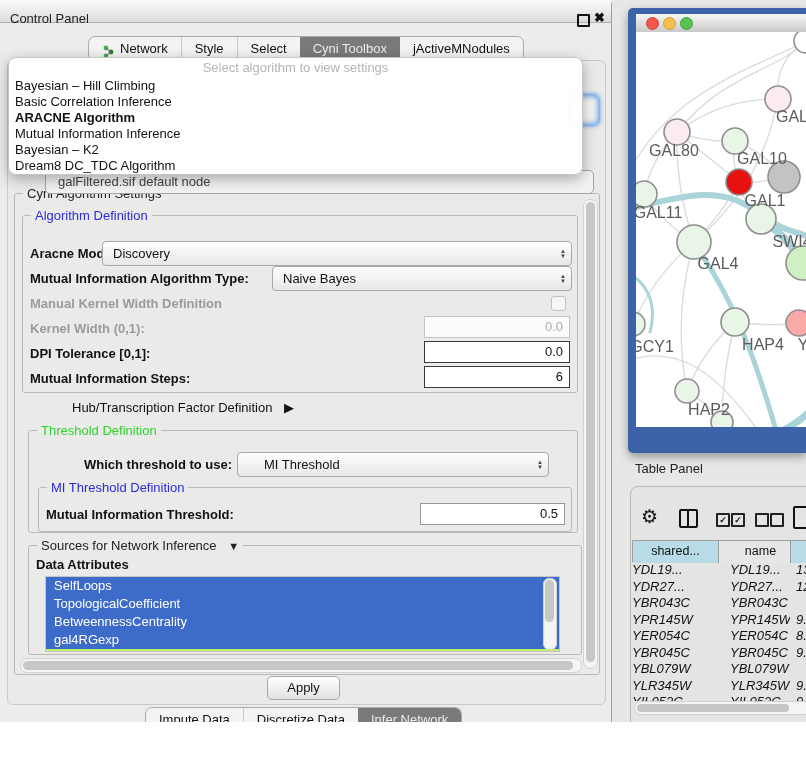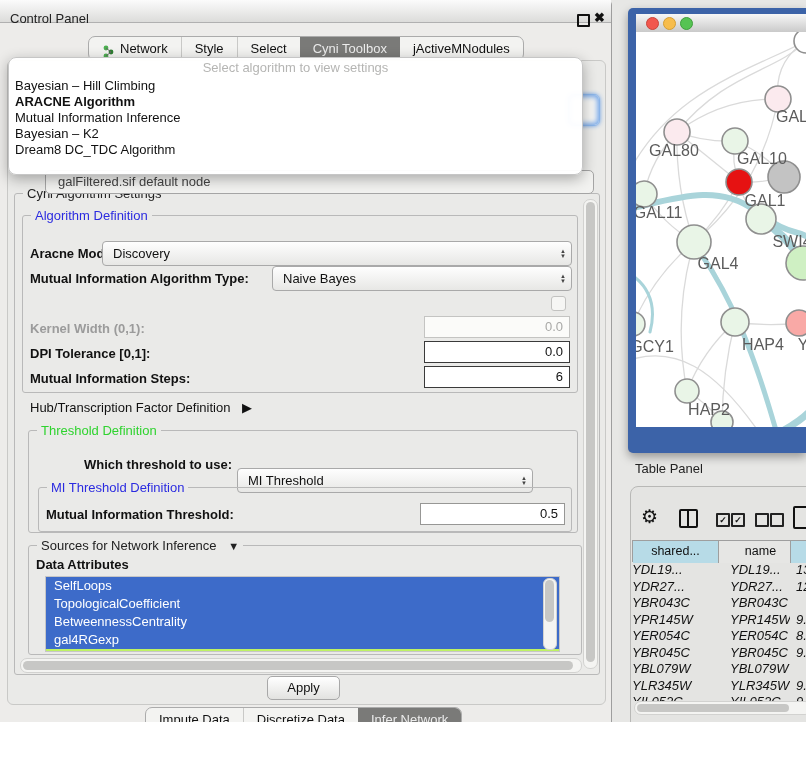--- a/index.html
+++ b/index.html
@@ -32,21 +32,21 @@
            border:1px solid #C9C9C7;border-radius:6px;}
 
   
   .group{position:absolute;border:1px solid #B9B9B9;border-radius:3px;}
   .legend{position:absolute;top:-8px;left:8px;background:#EAEAE8;padding:0 4px;font-size:13px;color:#222;white-space:nowrap;}
   .legend.blue{color:#2B2BE0;}
   .legend.green{color:#2FD32F;}
 
   .lbl{position:absolute;font-weight:bold;color:#111;white-space:nowrap;}
   .lbl.dis{color:#9B9B9B;}
-  .lbl.plain{font-weight:normal;}
+  .lbl.plain{font-weight:normal;margin-left:42px;}
 
   .combo{position:absolute;height:23px;border:1px solid #A9A9A9;border-radius:4px;
          background:linear-gradient(#FEFEFE,#E7E7E5);display:flex;align-items:center;}
   .combo-val{flex:1;padding:0 10px;color:#111;}
   .combo-arrows{width:16px;display:flex;flex-direction:column;align-items:center;justify-content:center;color:#444;}
   .combo-arrows span{font-size:6px;line-height:5px;}
 
   .field{position:absolute;height:20px;line-height:20px;background:#fff;border:1px solid #3a3a3a;
          text-align:right;padding:0 6px;color:#111;}
   .field.dis{border:1px solid #C4C4C2;background:#FBFBF9;color:#A9A9A7;}
@@ -174,38 +174,39 @@
       </span>
   </div>
   <div class="abs lbl" style="left:30px;top:271px;">Mutual Information Algorithm Type:</div>
   <div class="abs combo" style="left:272px;top:266px;width:298px;">
     <span class="combo-val">Naive Bayes</span>
     <span class="combo-arrows">
         <span>▲</span>
         <span>▼</span>
       </span>
   </div>
+  <div class="abs lbl dis" style="left:30px;top:296px;">Manual Kernel Width Definition</div>
   <div class="abs checkbox" style="left:551px;top:296px;"></div>
   <div class="abs lbl dis" style="left:30px;top:321px;">Kernel Width (0,1):</div>
   <div class="abs field dis" style="left:424px;top:316px;width:132px;">0.0</div>
   <div class="abs lbl" style="left:30px;top:346px;">DPI Tolerance [0,1]:</div>
   <div class="abs field" style="left:424px;top:341px;width:132px;">0.0</div>
   <div class="abs lbl" style="left:30px;top:371px;">Mutual Information Steps:</div>
   <div class="abs field" style="left:424px;top:366px;width:132px;">6</div>
 
   <div class="abs lbl plain" style="left:30px;top:400px;">
     <span>Hub/Transcription Factor Definition</span>
     <span class="tri">▶</span>
   </div>
 
   <div class="abs group" style="left:28px;top:430px;width:548px;height:101px;">
     <span class="legend green">Threshold Definition</span>
   </div>
   <div class="abs lbl" style="left:84px;top:457px;">Which threshold to use:</div>
-  <div class="abs combo" style="left:237px;top:468px;width:294px;">
+  <div class="abs combo" style="left:237px;top:452px;width:294px;padding-left:16px;">
     <span class="combo-val">MI Threshold</span>
     <span class="combo-arrows">
         <span>▲</span>
         <span>▼</span>
       </span>
   </div>
   <div class="abs group" style="left:38px;top:487px;width:532px;height:43px;">
     <span class="legend blue">MI Threshold Definition</span>
   </div>
   <div class="abs lbl" style="left:46px;top:507px;">Mutual Information Threshold:</div>
@@ -379,19 +380,20 @@
       </div>
   </div>
   <div class="abs sb-track" style="left:634px;top:701px;width:176px;height:12px;">
     <div class="sb-thumb" style="left:2px;top:2px;width:152px;height:8px;"></div>
   </div>
 
   <div class="abs" id="popup">
     <span id="popup-ph">Select algorithm to view settings</span>
     <div id="popup-list">
         <div class="pitem">Bayesian – Hill Climbing</div>
+        <div class="pitem">Basic Correlation Inference</div>
         <div class="pitem b">ARACNE Algorithm</div>
         <div class="pitem">Mutual Information Inference</div>
         <div class="pitem">Bayesian – K2</div>
         <div class="pitem">Dream8 DC_TDC Algorithm</div>
       </div>
   </div>
 </div>
 
 </body></html>

